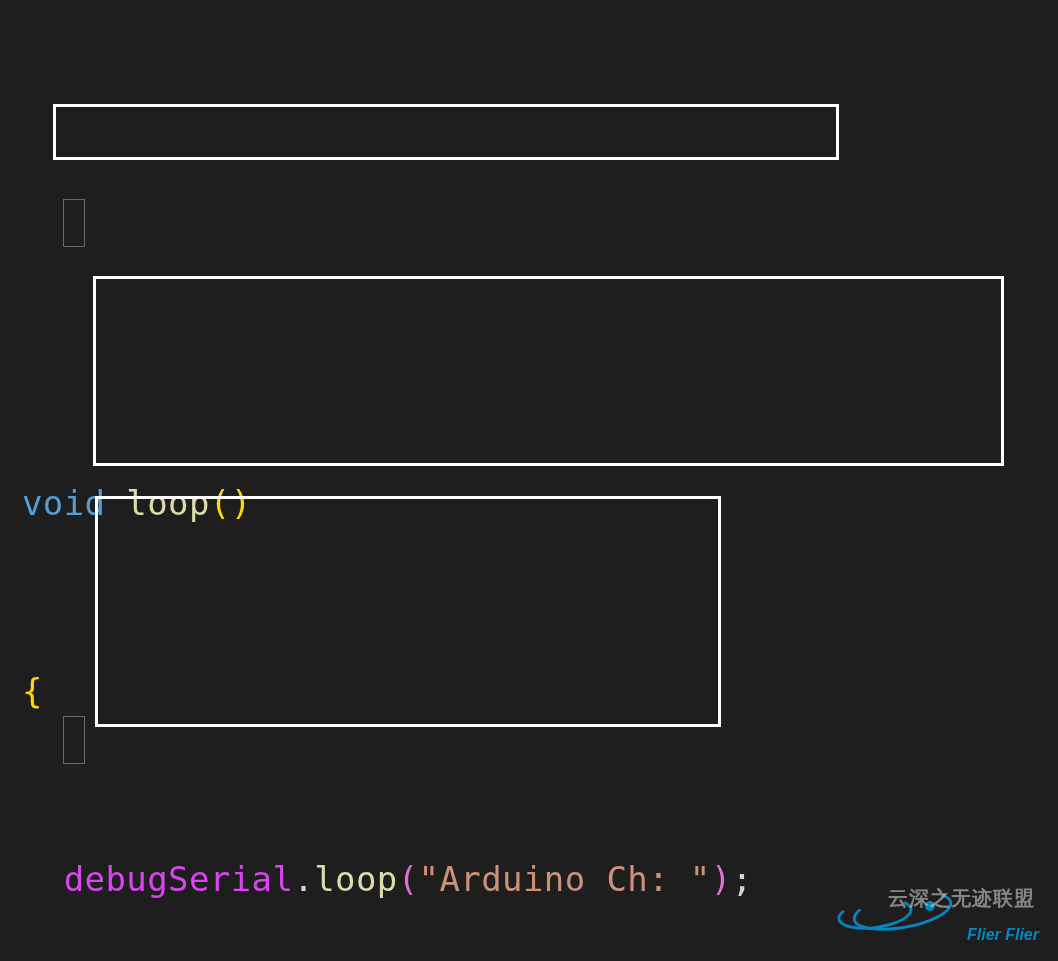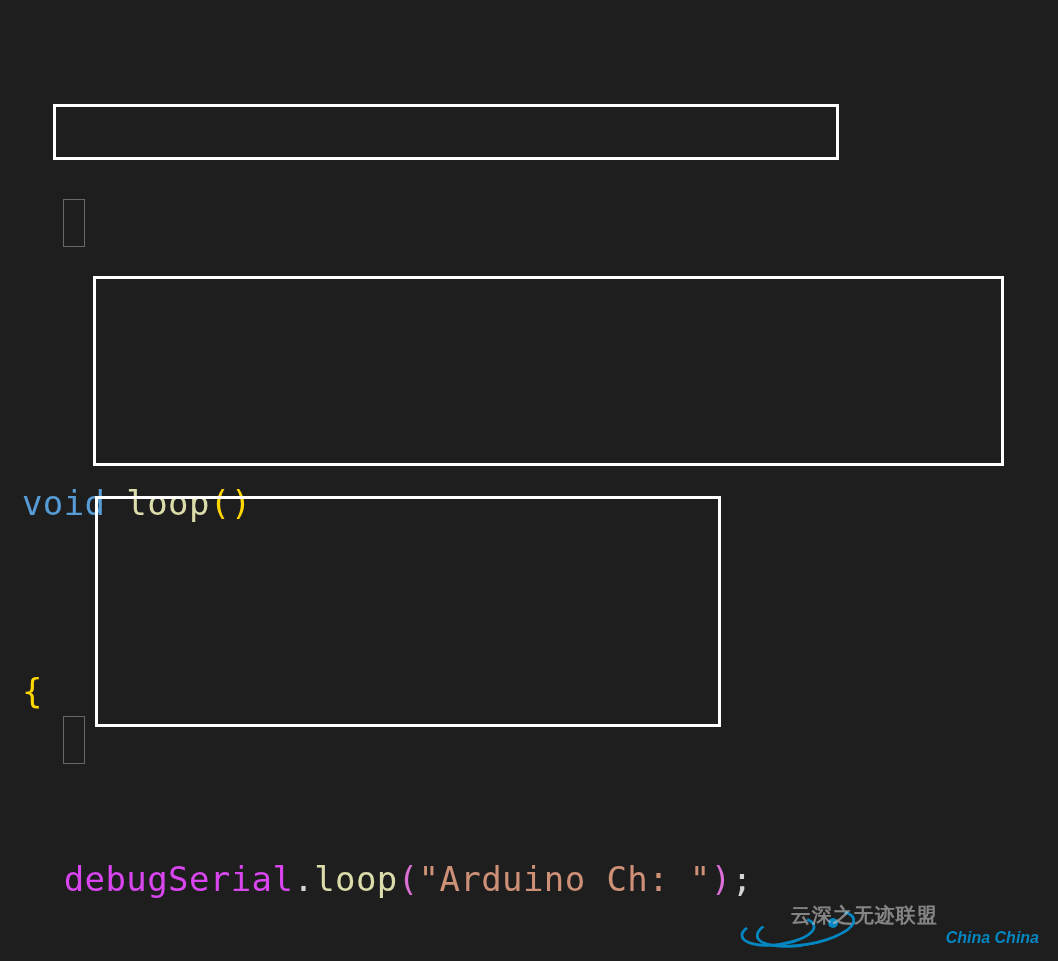--- a/index.html
+++ b/index.html
@@ -54,21 +54,21 @@
   }
   .watermark {
     position: absolute;
     right: 15px;
     bottom: 15px;
     height: 70px;
     opacity: 0.85;
     z-index: 2;
     pointer-events: none;
     display:flex;
-    flex-direction:row;
+    flex-direction:column;
     align-items:flex-end;
     justify-content:center;
   }
   .wm-swoosh {
     position: relative;
     width: 170px;
     height: 50px;
   }
   .wm-ring {
     position: absolute;
@@ -153,14 +153,14 @@
 
 </div>
 
 <div class="watermark">
   <div class="wm-swoosh">
     <div class="wm-ring" style="width:95px; height:30px; right:90px; top:14px; transform:rotate(-10deg); border-top-color:transparent;"></div>
     <div class="wm-ring" style="width:70px; height:24px; right:130px; top:20px; transform:rotate(-8deg); border-top-color:transparent;"></div>
     <div style="position:absolute; right:108px; top:22px; width:10px; height:10px; background:#0099dd; border-radius:50%;"></div>
     <span class="wm-text-main">云深之无迹联盟</span>
   </div>
-  <div class="wm-text-sub">China China</div>
+  <div class="wm-text-sub">Flier Flier</div>
 </div>
 
 </body></html>

